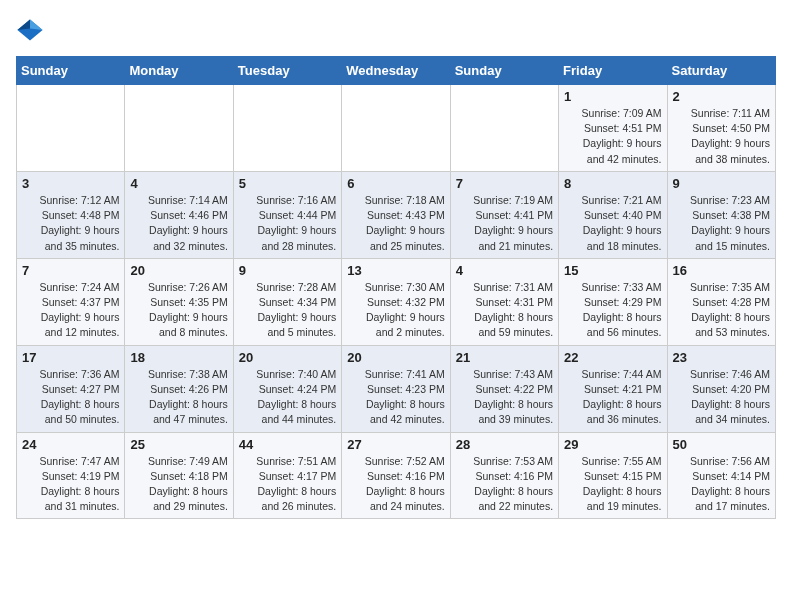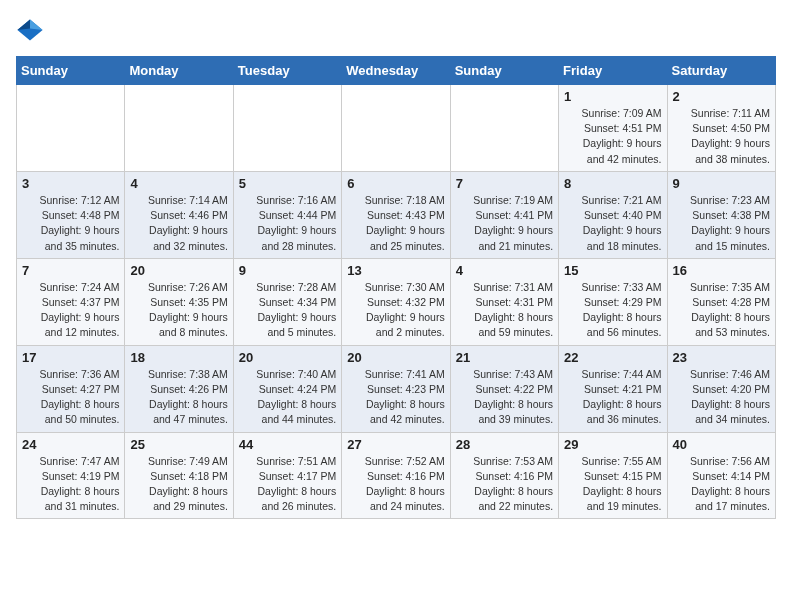--- a/index.html
+++ b/index.html
@@ -247,18 +247,18 @@
         </td>
         <td>
           <span class="day-number">28</span>
           <div class="day-info">Sunrise: 7:53 AM<br>Sunset: 4:16 PM<br>Daylight: 8 hours and 22 minutes.</div>
         </td>
         <td>
           <span class="day-number">29</span>
           <div class="day-info">Sunrise: 7:55 AM<br>Sunset: 4:15 PM<br>Daylight: 8 hours and 19 minutes.</div>
         </td>
         <td>
-          <span class="day-number">40</span>
+          <span class="day-number">50</span>
           <div class="day-info">Sunrise: 7:56 AM<br>Sunset: 4:14 PM<br>Daylight: 8 hours and 17 minutes.</div>
         </td>
       </tr>
     </tbody>
 </table>
 
 </body></html>

